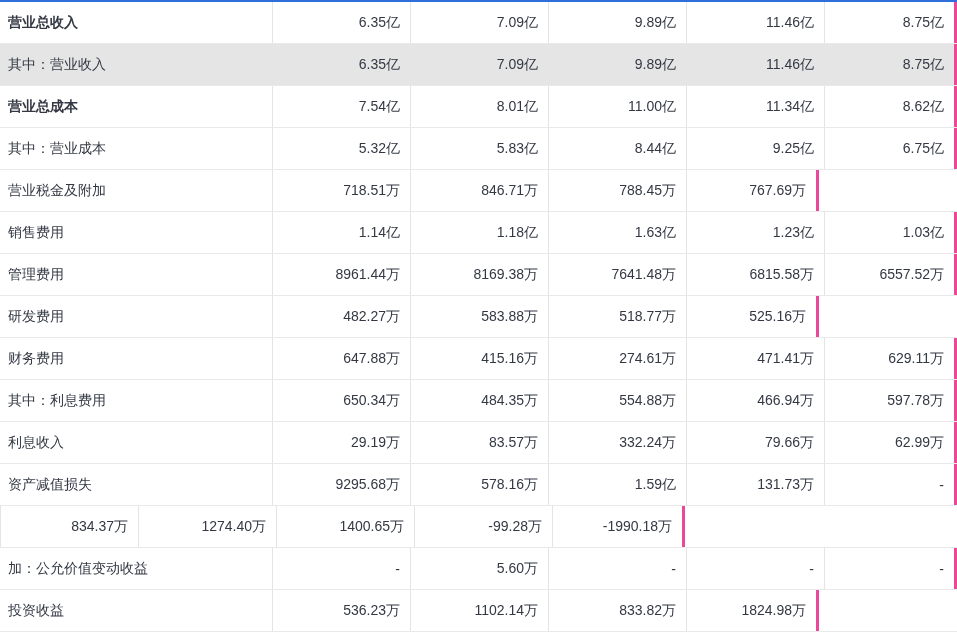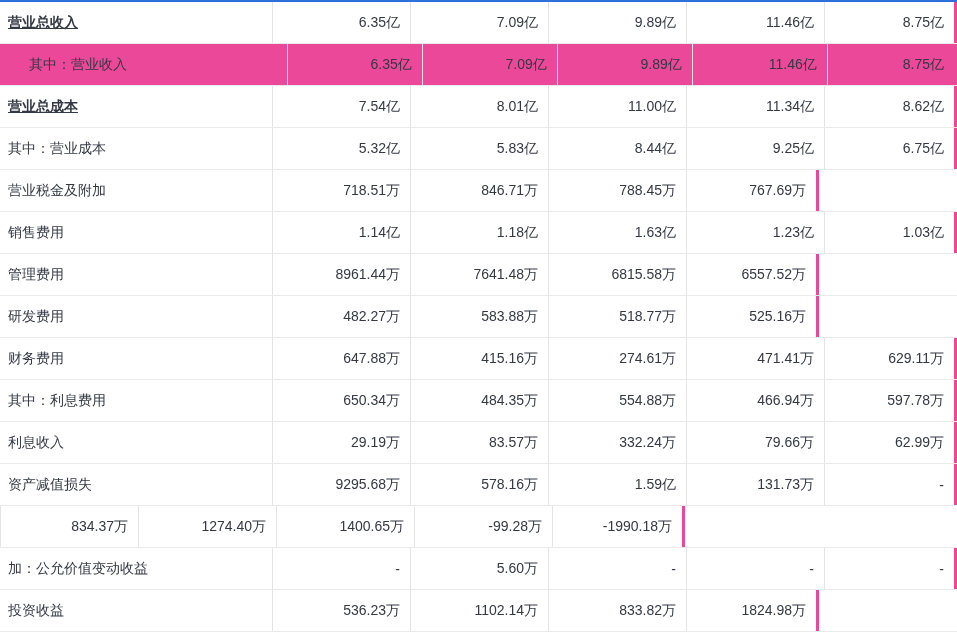--- a/index.html
+++ b/index.html
@@ -13,36 +13,36 @@
     width: 100%; height: 2px;
     background: #2e6fdb;
   }
   .fin-table { width: 957px; }
   .row {
     display: flex;
     height: 42px;
     border-bottom: 1px solid #e9e9e9;
     background: #ffffff;
   }
-  .row.highlight { background: #ec4899; padding-left: 21px; }
+  .row.highlight { background: #e5e5e5; }
   .cell {
     display: flex;
     align-items: center;
     height: 100%;
     font-size: 14px;
     color: #333843;
     white-space: nowrap;
     overflow: hidden;
   }
   .cell.label {
     width: 272px;
     padding-left: 8px;
     justify-content: flex-start;
   }
-  .cell.label.bold { font-weight: bold; text-decoration: underline; }
+  .cell.label.bold { font-weight: bold; }
   .cell.value {
     width: 138px;
     padding-right: 10px;
     justify-content: flex-end;
     border-left: 1px solid #e4e4e4;
   }
   .cell.value:last-child {
     width: 133px;
     border-right: 3px solid #ec4899;
   }
@@ -102,20 +102,21 @@
     <div class="cell value">1.14亿</div>
     <div class="cell value">1.18亿</div>
     <div class="cell value">1.63亿</div>
     <div class="cell value">1.23亿</div>
     <div class="cell value">1.03亿</div>
   </div>
 
   <div class="row">
     <div class="cell label">管理费用</div>
     <div class="cell value">8961.44万</div>
+    <div class="cell value">8169.38万</div>
     <div class="cell value">7641.48万</div>
     <div class="cell value">6815.58万</div>
     <div class="cell value">6557.52万</div>
   </div>
 
   <div class="row">
     <div class="cell label">研发费用</div>
     <div class="cell value">482.27万</div>
     <div class="cell value">583.88万</div>
     <div class="cell value">518.77万</div>

